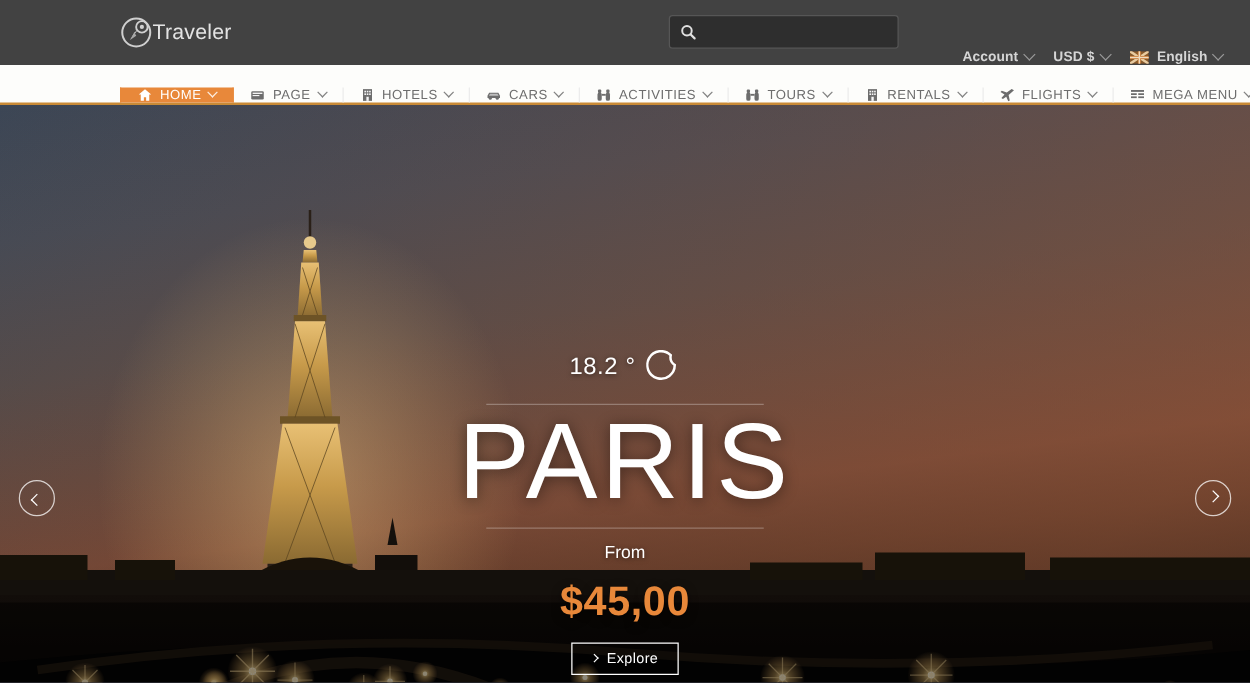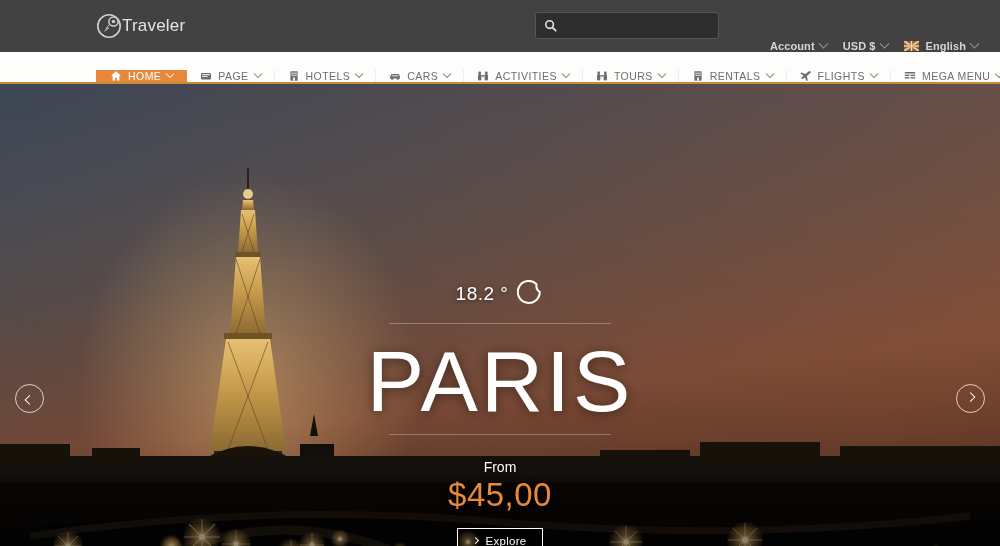--- a/index.html
+++ b/index.html
@@ -184,36 +184,36 @@
     margin: 16px auto 0;
   }
   .rule.bottom { margin: 8px auto 0; }
 
   .city {
     color: #ffffff;
     font-size: 86px;
     font-weight: 300;
     letter-spacing: 3px;
     line-height: 1.02;
-    margin-top: 14px;
+    margin-top: 2px;
     text-shadow: 0 2px 12px rgba(0,0,0,.45);
     font-family: "Liberation Sans", sans-serif;
   }
   .from {
     color: #ffffff;
     font-size: 14px;
-    margin-top: 24px;
+    margin-top: 10px;
     text-shadow: 0 1px 4px rgba(0,0,0,.6);
   }
   .price {
     color: #e8883a;
     font-size: 33px;
-    font-weight: 400;
+    font-weight: 700;
     letter-spacing: .5px;
-    margin-top: 1px;
+    margin-top: 13px;
     text-shadow: 0 2px 8px rgba(0,0,0,.5);
   }
   .explore {
     display: inline-flex;
     align-items: center;
     gap: 7px;
     margin-top: 14px;
     padding: 6px 15px;
     border: 1.5px solid #ffffff;
     color: #ffffff;

